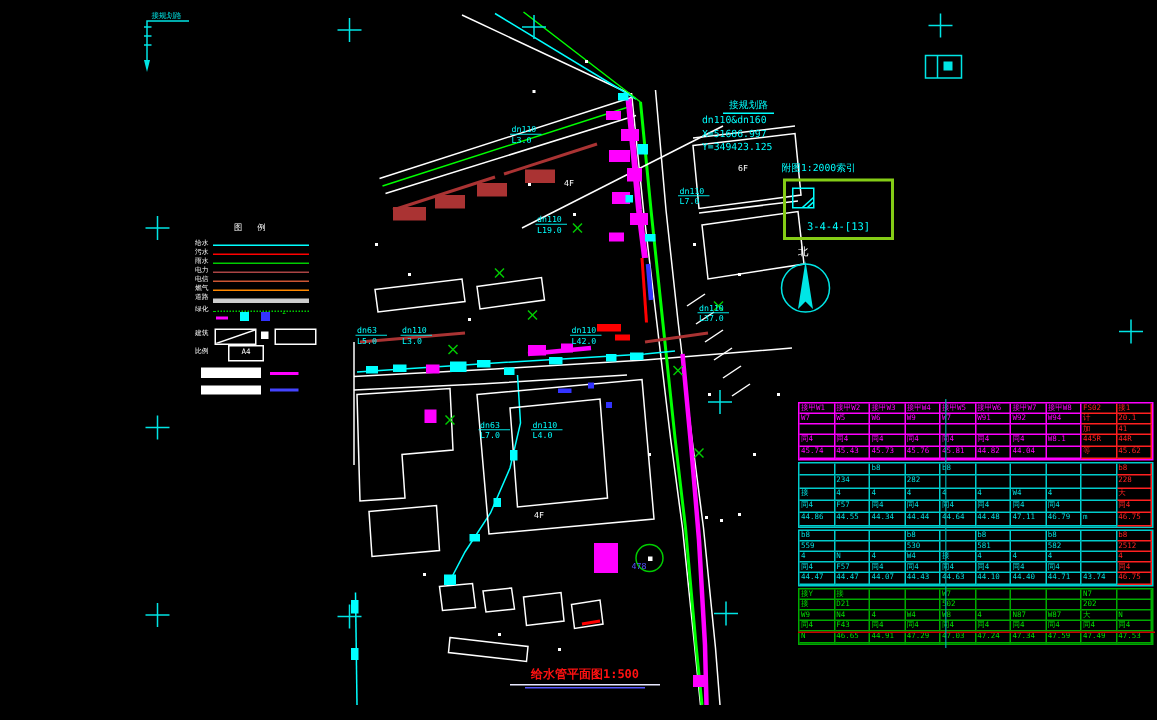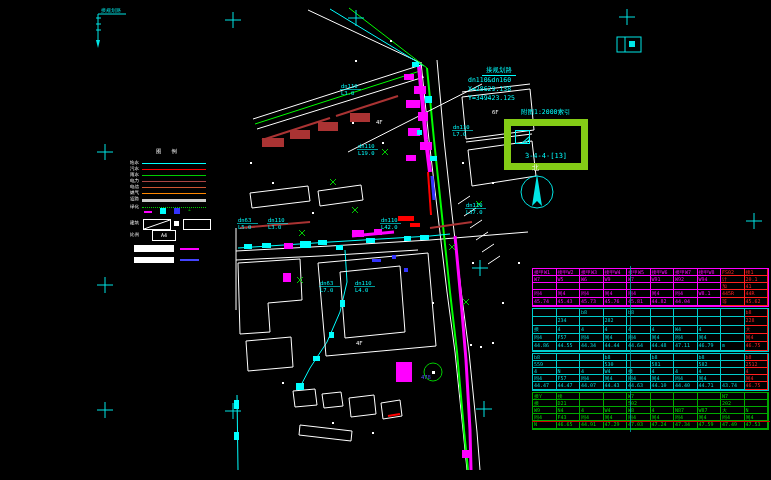--- a/index.html
+++ b/index.html
@@ -4,21 +4,21 @@
 <style>
   html,body{margin:0;padding:0;background:#000;}
   .canvas{position:relative;width:771px;height:480px;background:#000;overflow:hidden;
           font-family:"DejaVu Sans Mono",monospace;}
   svg{position:absolute;left:0;top:0;}
   
   #annotation{position:absolute;left:468px;top:66px;color:#00ffff;font-size:6.5px;line-height:9px;white-space:nowrap;}
   #annotation .l1{display:inline-block;border-bottom:1px solid #00ffff;padding:0 4px;margin-left:14px;}
   
   #index-title{position:absolute;left:521px;top:108px;color:#00ffff;font-size:6.5px;white-space:nowrap;}
-  #index-box{position:absolute;left:504px;top:119px;width:70px;height:37px;border:7px solid #84cc16;}
+  #index-box{position:absolute;left:522px;top:119px;width:70px;height:37px;border:2px solid #84cc16;}
   #index-box .hatch{position:absolute;left:4px;top:4px;width:13px;height:12px;border:1px solid #00ffff;overflow:hidden;}
   #index-box .hatch:before{content:"";position:absolute;left:-3px;top:10px;width:22px;border-top:1px solid #00ffff;transform:rotate(-42deg);}
   #index-box .hatch:after{content:"";position:absolute;left:-3px;top:13px;width:22px;border-top:1px solid #00ffff;transform:rotate(-42deg);}
   #index-box .lbl{position:absolute;left:0;right:0;bottom:3px;text-align:center;color:#00ffff;font-size:7px;}
   
   #north-label{position:absolute;left:532px;top:163px;color:#ffffff;font-size:7px;}
   
   #legend{position:absolute;left:128px;top:148px;width:118px;height:130px;}
   #legend .hdr{position:absolute;top:0;left:28px;color:#fff;font-size:5.5px;letter-spacing:10px;}
   #legend .row-label{position:absolute;color:#fff;font-size:4.5px;line-height:5px;}
@@ -229,21 +229,21 @@
       <rect x="617" y="37" width="24" height="15" fill="none" stroke="#00e5e5"></rect>
       <line x1="625" y1="37" x2="625" y2="52" stroke="#00e5e5"></line>
       <rect x="629" y="41" width="6" height="6" fill="#00e5e5"></rect>
       <circle cx="537" cy="192" r="16" fill="none" stroke="#00e5e5"></circle>
       <polygon points="537,174 532,206 537,201 542,206" fill="#00e5e5"></polygon>
     </svg>
 
   <div id="annotation">
     <div class="l1">接规划路</div>
     <div>dn110&amp;dn160</div>
-    <div>X=28629.138</div>
+    <div>X=51686.997</div>
     <div>Y=349423.125</div>
   </div>
 
   <div id="index-title">附图1:2000索引</div>
   <div id="index-box">
     <div class="hatch"></div>
     <div class="lbl">3-4-4-[13]</div>
   </div>
 
   <div id="north-label">北</div>
@@ -532,14 +532,19 @@
           <div class="tcell" style="color: rgb(0, 221, 0); border-color: rgb(0, 170, 0); height: 8px;">47.34</div>
           <div class="tcell" style="color: rgb(0, 221, 0); border-color: rgb(0, 170, 0); height: 8px;">47.59</div>
           <div class="tcell" style="color: rgb(0, 221, 0); border-color: rgb(0, 170, 0); height: 8px;">47.49</div>
           <div class="tcell" style="color: rgb(0, 221, 0); border-color: rgb(0, 170, 0); height: 8px;">47.53</div>
         </div>
       </div>
     </div>
   <div id="redline"></div>
   <div id="vline"></div>
 
+  <div id="title-block">
+    <div class="t">给水管平面图1:500</div>
+    <div class="u"></div>
+    <div class="u2"></div>
+  </div>
 
 </div>
 
 </body></html>

